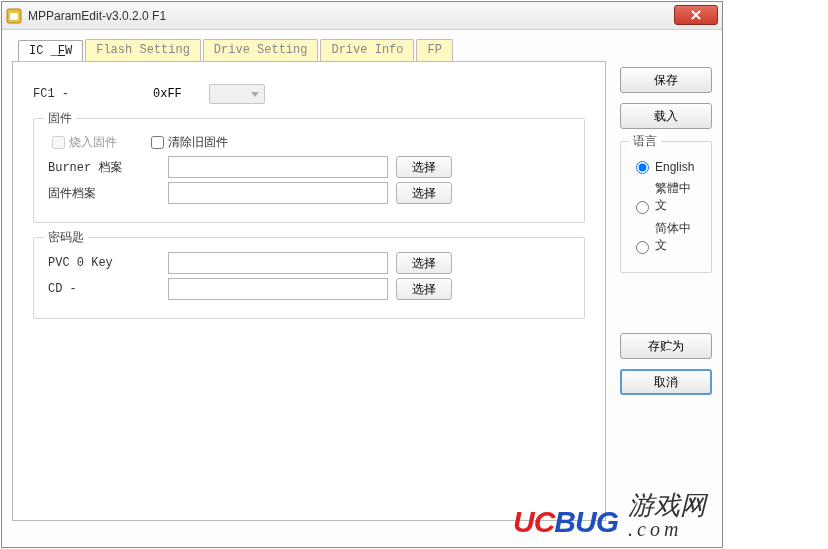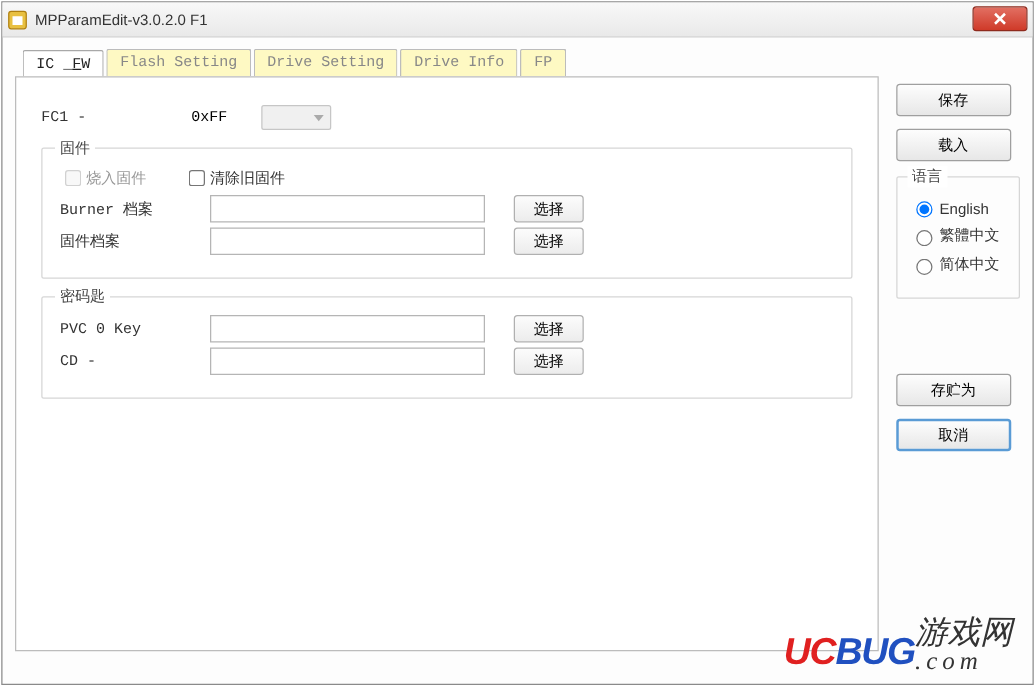--- a/index.html
+++ b/index.html
@@ -8,21 +8,21 @@
     font-family: "Microsoft YaHei", "SimSun", Tahoma, sans-serif;
     font-size: 12px;
     background: #fff;
     width: 828px;
     height: 549px;
     overflow: hidden;
     position: relative;
   }
   .window {
     border: 1px solid #8a8a8a;
-    width: 826px;
+    width: 722px;
     height: 547px;
     margin: 1px;
     background: #fdfdfd;
     position: relative;
   }
   .titlebar {
     height: 28px;
     background: linear-gradient(#f8f8f8, #e9e9e9);
     border-bottom: 1px solid #d0d0d0;
     display: flex;
@@ -152,21 +152,21 @@
   .combo.small { width: 56px; height: 20px; background:#f0f0f0; border-color:#c6c6c6; }
   .combo.small::after { border-top-color:#aaa; right:5px; top:7px;}
   .text-input {
     width: 220px; height: 22px;
     border: 1px solid #b5b5b5;
     padding: 2px 4px;
     font-size: 12px;
   }
   .mini-btn {
     width: 56px; height: 22px;
-    margin-left: 23px;
+    margin-left: 8px;
     border: 1px solid #b0b0b0;
     background: linear-gradient(#fcfcfc,#ececec);
     border-radius: 3px;
     font-size: 12px;
     cursor: pointer;
   }
   .chk {
     display: inline-flex;
     align-items: center;
     margin-right: 30px;
@@ -187,20 +187,21 @@
   .radio-row {
     display: flex; align-items: flex-end;
     margin: 6px 0; font-size: 12px; color:#333;
   }
   .radio-row input { margin-right: 6px; }
   .watermark {
     position: absolute;
     right: 16px; bottom: 8px;
     display: flex;
     align-items: flex-end;
+    gap: 10px;
   }
   .wm-logo {
     font-family: Arial Black, Impact, sans-serif;
     font-weight: 900;
     font-style: italic;
     font-size: 30px;
     letter-spacing: -1px;
   }
   .wm-logo .uc { color: #e02020; }
   .wm-logo .bug { color: #2050c0; }

